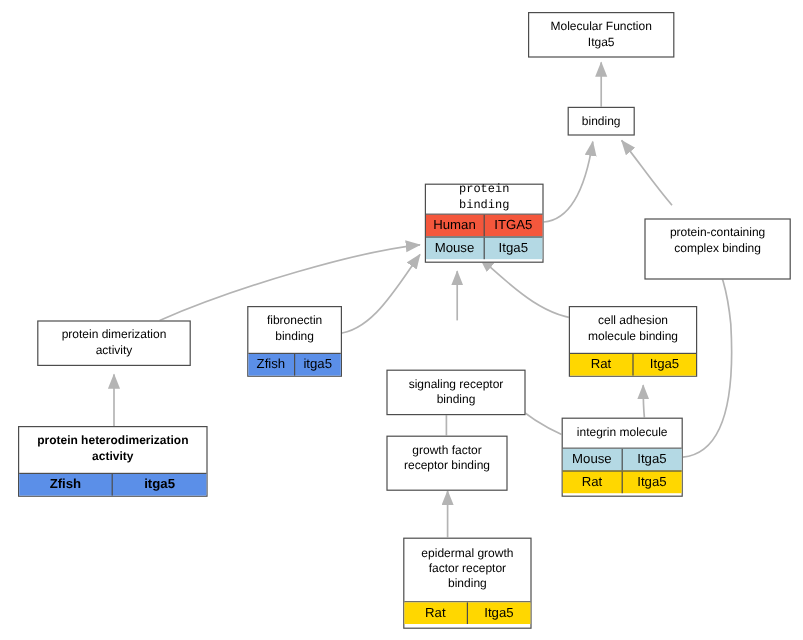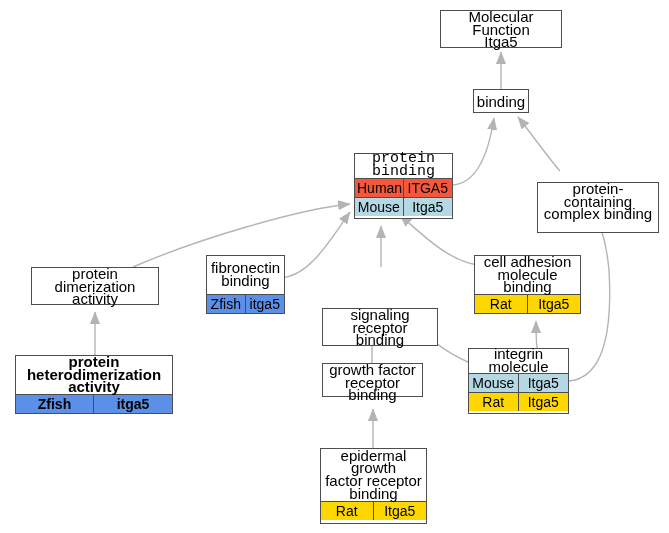--- a/index.html
+++ b/index.html
@@ -2,25 +2,25 @@
 <html><head>
 <meta charset="utf-8">
 <style>
   html,body{margin:0;padding:0;background:#ffffff;}
   body{width:669px;height:533px;position:relative;overflow:hidden;
        font-family:"Liberation Sans","DejaVu Sans",sans-serif;}
   #canvas{position:absolute;left:0;top:0;width:669px;height:533px;}
   svg.edges{position:absolute;left:0;top:0;width:669px;height:533px;pointer-events:none;}
   .node{position:absolute;box-sizing:border-box;border:1.5px solid #4d4d4d;background:#ffffff;}
   .node .title{display:flex;align-items:center;justify-content:center;text-align:center;
-                font-size:15px;color:#000;line-height:12.7px;padding:2px 4px;box-sizing:border-box;}
+                font-size:10px;color:#000;line-height:12.7px;padding:2px 4px;box-sizing:border-box;}
   .node .rows{border-top:1.5px solid #4d4d4d;}
   .node .row{display:flex;border-top:1px solid #4d4d4d;}
   .node .row:first-child{border-top:none;}
-  .node .cell{flex:1 1 50%;text-align:center;font-size:14px;color:#000;line-height:16px;
+  .node .cell{flex:1 1 50%;text-align:center;font-size:11px;color:#000;line-height:16px;
               padding:1px 2px;box-sizing:border-box;white-space:nowrap;overflow:hidden;}
   .node .cell.left{border-right:1.5px solid #4d4d4d;}
 </style>
 </head>
 <body>
 
 <div id="canvas">
   <svg class="edges" viewBox="0 0 669 533">
     <defs>
       <marker id="arrow" markerWidth="10" markerHeight="10" refX="8.5" refY="3.6" orient="auto" markerUnits="strokeWidth">
@@ -92,37 +92,37 @@
       </div>
       <div class="node" style="left: 15px; top: 355px; width: 158px; height: 59px; font-weight: bold;">
         <div class="title" style="height: 38px;">protein heterodimerization<br>activity</div>
         <div class="rows">
           <div class="row" style="background: rgb(91, 143, 232);">
             <div class="cell left">Zfish</div>
             <div class="cell">itga5</div>
           </div>
         </div>
       </div>
-      <div class="node" style="left: 322px; top: 363px; width: 101px; height: 34px;">
+      <div class="node" style="left: 322px; top: 363px; width: 101px; height: 46px;">
         <div class="title" style="height: 38px;">growth factor<br>receptor binding</div>
       </div>
       <div class="node" style="left: 468px; top: 348px; width: 101px; height: 66px;">
         <div class="title" style="height: 24px;">integrin molecule</div>
         <div class="rows">
           <div class="row" style="background: rgb(180, 217, 228);">
             <div class="cell left">Mouse</div>
             <div class="cell">Itga5</div>
           </div>
           <div class="row" style="background: rgb(255, 215, 0);">
             <div class="cell left">Rat</div>
             <div class="cell">Itga5</div>
           </div>
         </div>
       </div>
-      <div class="node" style="left: 320px; top: 448px; width: 107px; height: 76px;">
+      <div class="node" style="left: 336px; top: 448px; width: 107px; height: 76px;">
         <div class="title" style="height: 52px;">epidermal growth<br>factor receptor<br>binding</div>
         <div class="rows">
           <div class="row" style="background: rgb(255, 215, 0);">
             <div class="cell left">Rat</div>
             <div class="cell">Itga5</div>
           </div>
         </div>
       </div>
     </div>
 </div>

